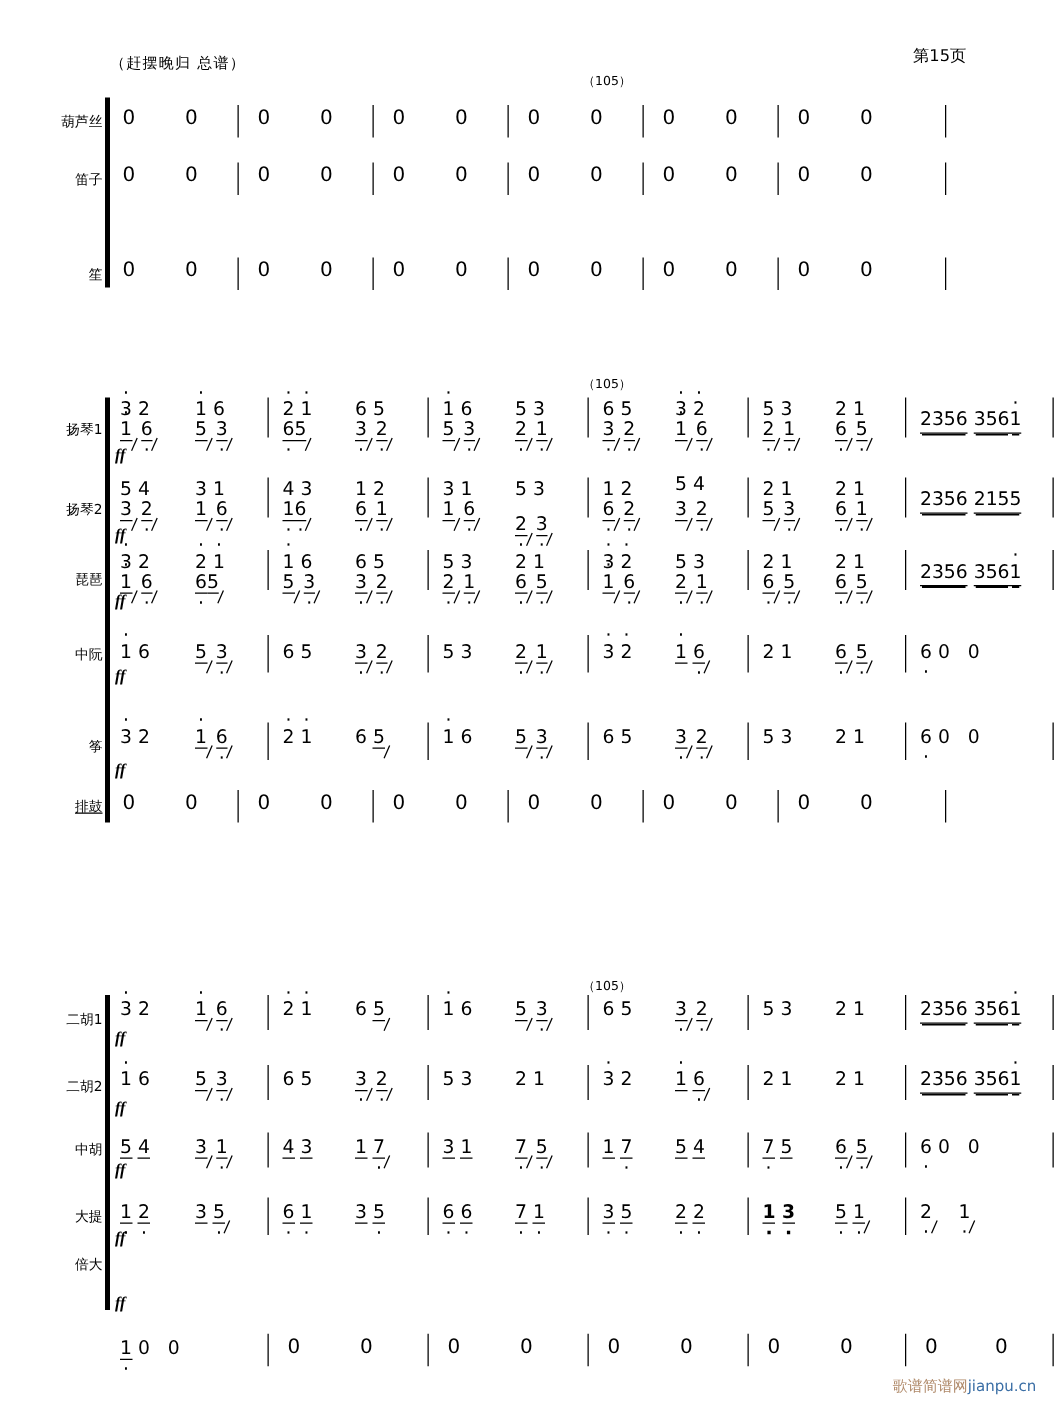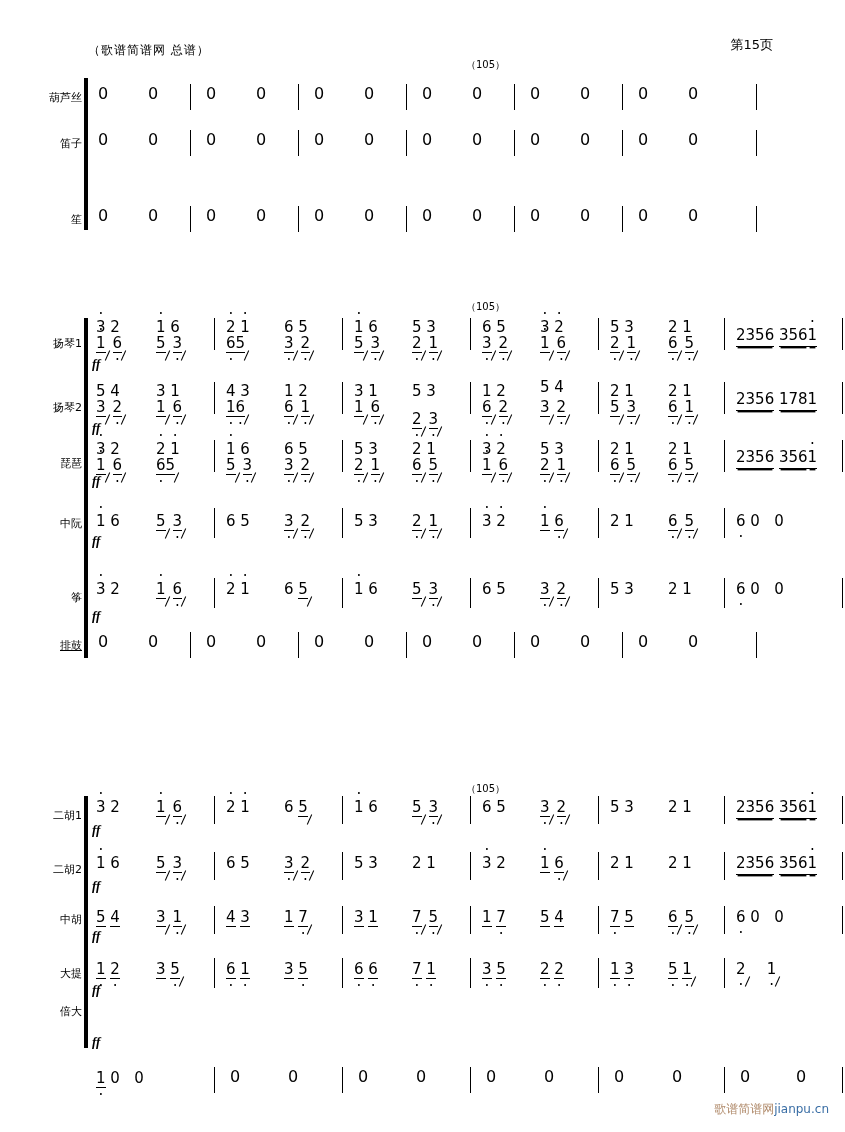--- a/index.html
+++ b/index.html
@@ -79,21 +79,21 @@
     position:absolute;right:16px;bottom:14px;
     font-family:"DejaVu Sans", sans-serif;font-size:12px;color:#b08a6a;
   }
   .watermark .blue{color:#3a6ea5;}
 </style>
 </head>
 <body>
 
 <div class="page">
 
-  <div class="hdr-title">（歌谱简谱网  总谱）</div>
+  <div class="hdr-title">（赶摆晚归  总谱）</div>
   <div class="hdr-page">第15页</div>
 
   <div class="measure-num" style="left:466px;top:58px;">（105）</div>
   <div class="sysbar" style="top:78px;height:152px;"></div>
 
   <div class="inst" style="left:22px;top:90px;">葫芦丝</div>
   <div class="row" style="top:84px;width:690px;">
     <span class="cell zero" style="left:14px;">0</span>
     <span class="cell zero" style="left:64px;">0</span>
     <span class="bar" style="left:106px;"></span>
@@ -214,21 +214,21 @@
     <span class="cell" style="left:398px;top:0;"><span class="n">1</span>&nbsp;<span class="n">2</span></span>
     <span class="cell" style="left:398px;top:16px;"><span class="n dotD under">6</span><span class="slash"></span><span class="n dotD under">2</span><span class="slash"></span></span>
     <span class="cell" style="left:456px;top:-4px;"><span class="n">5</span>&nbsp;<span class="n">4</span></span>
     <span class="cell" style="left:456px;top:16px;"><span class="n under">3</span><span class="slash"></span><span class="n dotD under">2</span><span class="slash"></span></span>
     <span class="bar" style="left:514px;height:32px;"></span>
     <span class="cell" style="left:526px;top:0;"><span class="n">2</span>&nbsp;<span class="n">1</span></span>
     <span class="cell" style="left:526px;top:16px;"><span class="n under">5</span><span class="slash"></span><span class="n dotD under">3</span><span class="slash"></span></span>
     <span class="cell" style="left:584px;top:0;"><span class="n">2</span>&nbsp;<span class="n">1</span></span>
     <span class="cell" style="left:584px;top:16px;"><span class="n dotD under">6</span><span class="slash"></span><span class="n dotD under">1</span><span class="slash"></span></span>
     <span class="bar" style="left:640px;height:32px;"></span>
-    <span class="cell" style="left:652px;top:8px;"><span class="n under2">2356</span>&nbsp;<span class="n under2">1781</span></span>
+    <span class="cell" style="left:652px;top:8px;"><span class="n under2">2356</span>&nbsp;<span class="n under2">2155</span></span>
     <span class="bar" style="left:758px;height:32px;"></span>
   </div>
 
   <div class="inst" style="left:22px;top:456px;">琵琶</div>
   <div class="dyn" style="left:92px;top:473px;">ff</div>
   <div class="row" style="top:440px;width:690px;height:34px;">
     <span class="cell" style="left:12px;top:0;"><span class="n dotU">3</span>&nbsp;<span class="n">2</span></span>
     <span class="cell" style="left:12px;top:16px;"><span class="n dotU under">1</span><span class="slash"></span><span class="n dotD under">6</span><span class="slash"></span></span>
     <span class="cell" style="left:72px;top:0;"><span class="n dotU">2</span>&nbsp;<span class="n dotU">1</span></span>
     <span class="cell" style="left:72px;top:16px;"><span class="n dotD under">6</span><span class="n under">5</span><span class="slash"></span></span>
@@ -399,21 +399,21 @@
     <span class="bar" style="left:130px;height:30px;"></span>
     <span class="cell" style="left:142px;top:2px;"><span class="n dotD under">6</span>&nbsp;<span class="n dotD under">1</span></span>
     <span class="cell" style="left:200px;top:2px;"><span class="n under">3</span>&nbsp;<span class="n dotD under">5</span></span>
     <span class="bar" style="left:258px;height:30px;"></span>
     <span class="cell" style="left:270px;top:2px;"><span class="n dotD under">6</span>&nbsp;<span class="n dotD under">6</span></span>
     <span class="cell" style="left:328px;top:2px;"><span class="n dotD under">7</span>&nbsp;<span class="n dotD under">1</span></span>
     <span class="bar" style="left:386px;height:30px;"></span>
     <span class="cell" style="left:398px;top:2px;"><span class="n dotD under">3</span>&nbsp;<span class="n dotD under">5</span></span>
     <span class="cell" style="left:456px;top:2px;"><span class="n dotD under">2</span>&nbsp;<span class="n dotD under">2</span></span>
     <span class="bar" style="left:514px;height:30px;"></span>
-    <span class="cell" style="left:526px;top:2px;"><span class="n dotD under">1</span>&nbsp;<span class="n dotD under">3</span></span>
+    <span class="cell" style="left:526px;top:2px;font-weight:bold;"><span class="n dotD under">1</span>&nbsp;<span class="n dotD under">3</span></span>
     <span class="cell" style="left:584px;top:2px;"><span class="n dotD under">5</span>&nbsp;<span class="n dotD under">1</span><span class="slash"></span></span>
     <span class="bar" style="left:640px;height:30px;"></span>
     <span class="cell" style="left:652px;top:2px;"><span class="n dotD">2</span><span class="slash"></span>&nbsp;&nbsp;&nbsp;<span class="n dotD">1</span><span class="slash"></span></span>
   </div>
 
   <div class="inst" style="left:22px;top:1004px;">倍大</div>
   <div class="dyn" style="left:92px;top:1034px;">ff</div>
   <div class="row" style="top:1051px;width:690px;margin-top:16px;">
     <span class="cell" style="left:12px;top:2px;"><span class="n dotD under">1</span>&nbsp;<span class="n">0</span>&nbsp;&nbsp;&nbsp;<span class="n">0</span></span>
     <span class="bar" style="left:130px;"></span>

